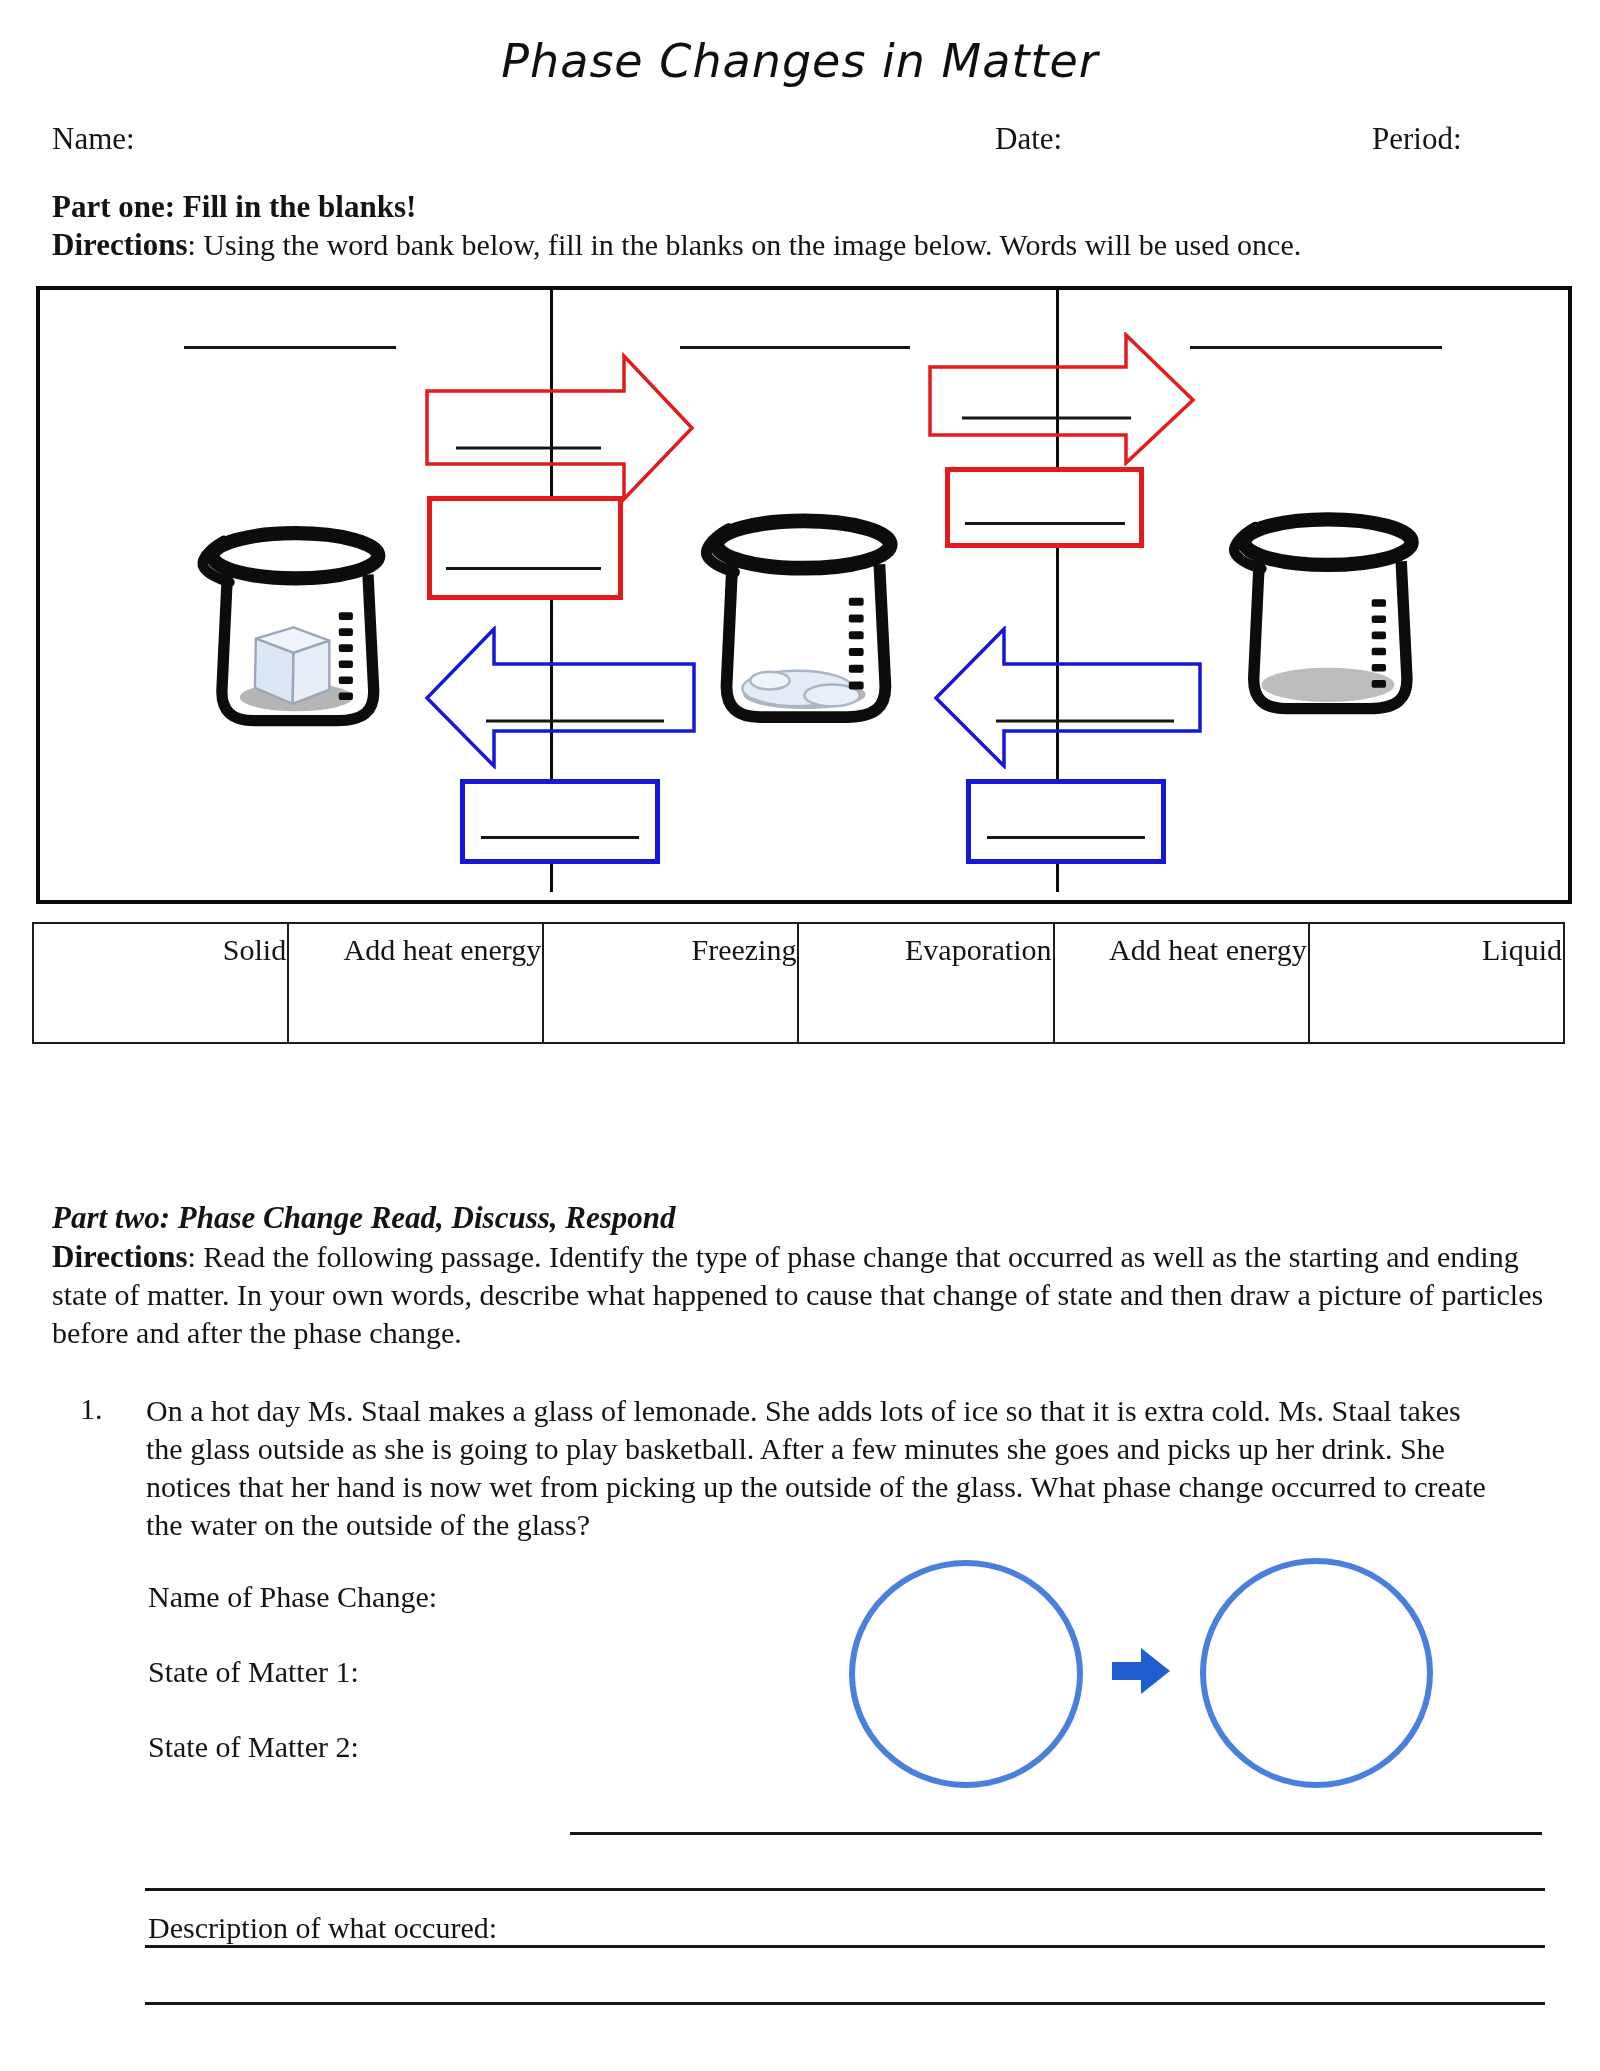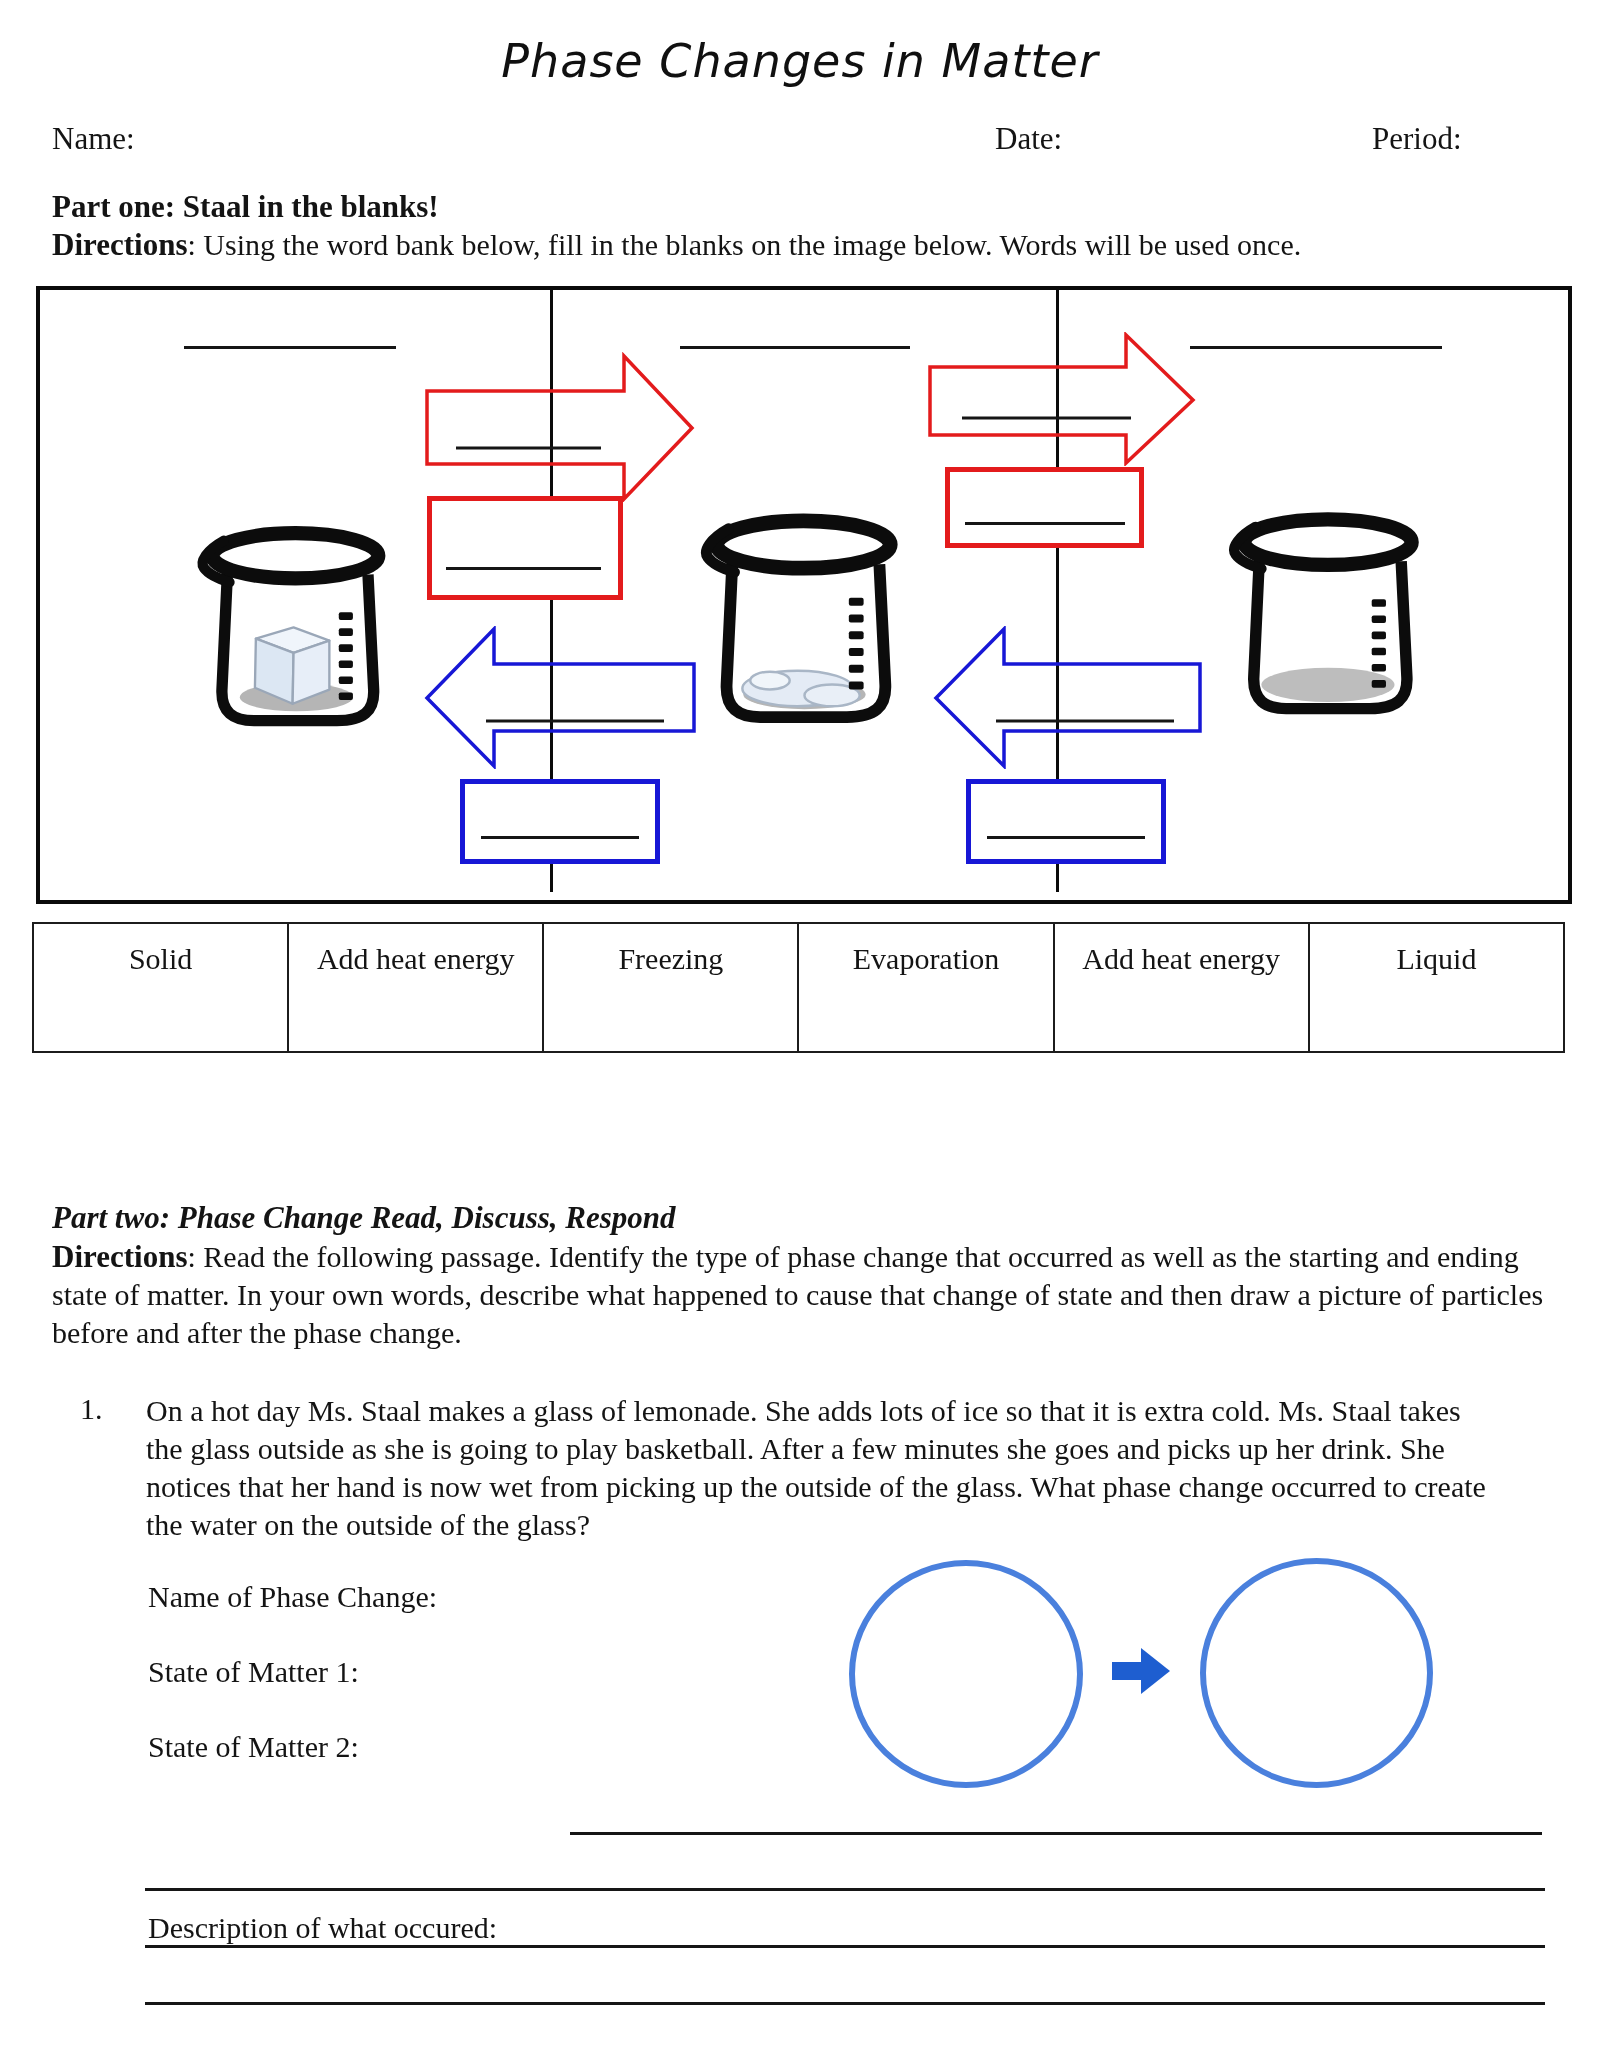--- a/index.html
+++ b/index.html
@@ -33,39 +33,39 @@
   .redbox{position:absolute;border:5px solid var(--red);background:#fff;}
   .bluebox{position:absolute;border:5px solid var(--blue);background:#fff;}
   .boxline{position:absolute;height:3px;background:#161616;}
   .arrow-svg{position:absolute;}
   .red-a{color:var(--red);}
   .blue-a{color:var(--blue);}
   
   .bank{position:absolute;left:32px;top:922px;width:1533px;border-collapse:collapse;table-layout:fixed;}
   .bank td{
     border:2px solid #1c1c1c;height:110px;vertical-align:top;
-    text-align:center;font-size:30px;padding-top:16px;line-height:38px;
+    text-align:right;font-size:30px;padding-top:7px;line-height:38px;
   }
   .bank td.no-border{border:none;}
   
   .draw-circle{position:absolute;border:6px solid var(--circle-blue);border-radius:50%;background:#fff;}
   .wline{position:absolute;height:3px;background:#161616;}
   .q-num{font-size:30px;}
 </style>
 </head>
 <body>
 
 <div class="page">
 
   <div class="abs title">Phase Changes in Matter</div>
   <div class="abs hdr-label" style="left:52px;">Name:</div>
   <div class="abs hdr-label" style="left:995px;">Date:</div>
   <div class="abs hdr-label" style="left:1372px;">Period:</div>
 
-  <div class="abs h-bold" style="left:52px;top:189px;">Part one: Staal in the blanks!</div>
+  <div class="abs h-bold" style="left:52px;top:189px;">Part one: Fill in the blanks!</div>
   <div class="abs body-text" style="left:52px;top:226px;width:1505px;"><span class="h-bold">Directions</span><span>: Using the word bank below, fill in the blanks on the image below. Words will be used once.</span></div>
 
   <div class="abs diagram">
     <div class="vline" style="left:510px;"></div>
     <div class="vline" style="left:1016px;"></div>
 
     <div class="bline" style="left:144px;top:56px;width:212px;"></div>
     <div class="bline" style="left:640px;top:56px;width:230px;"></div>
     <div class="bline" style="left:1150px;top:56px;width:252px;"></div>
 

